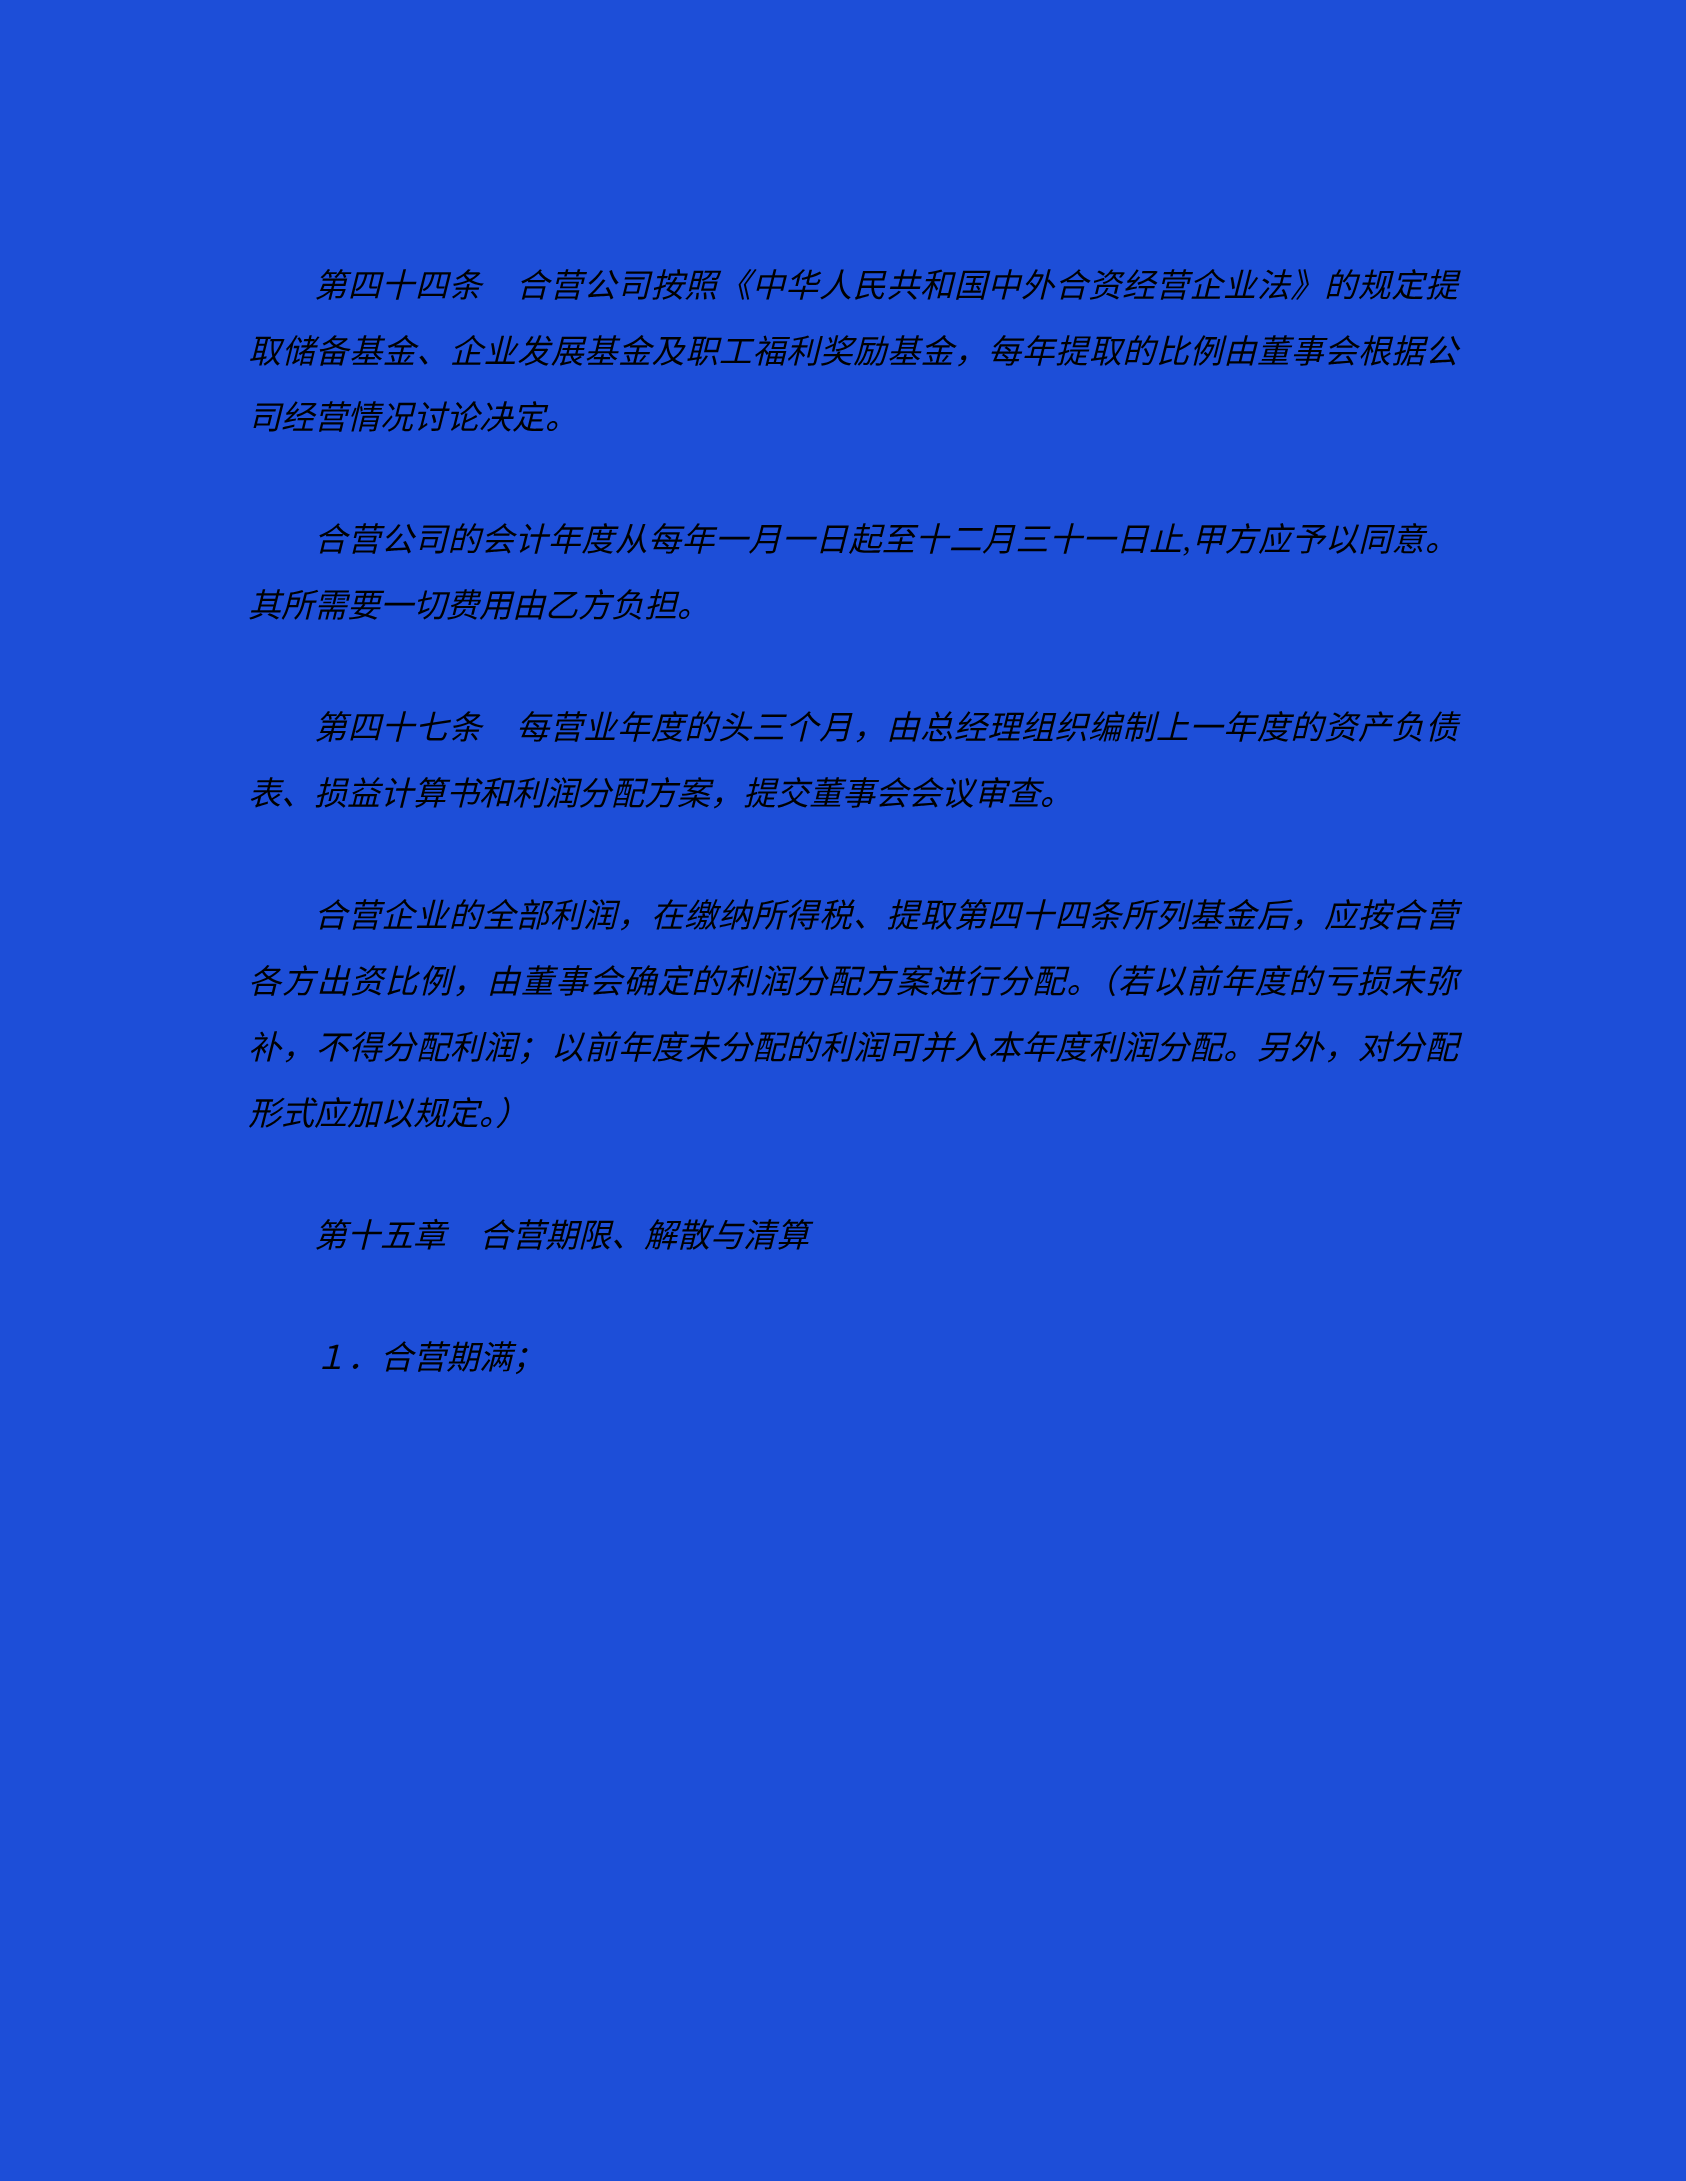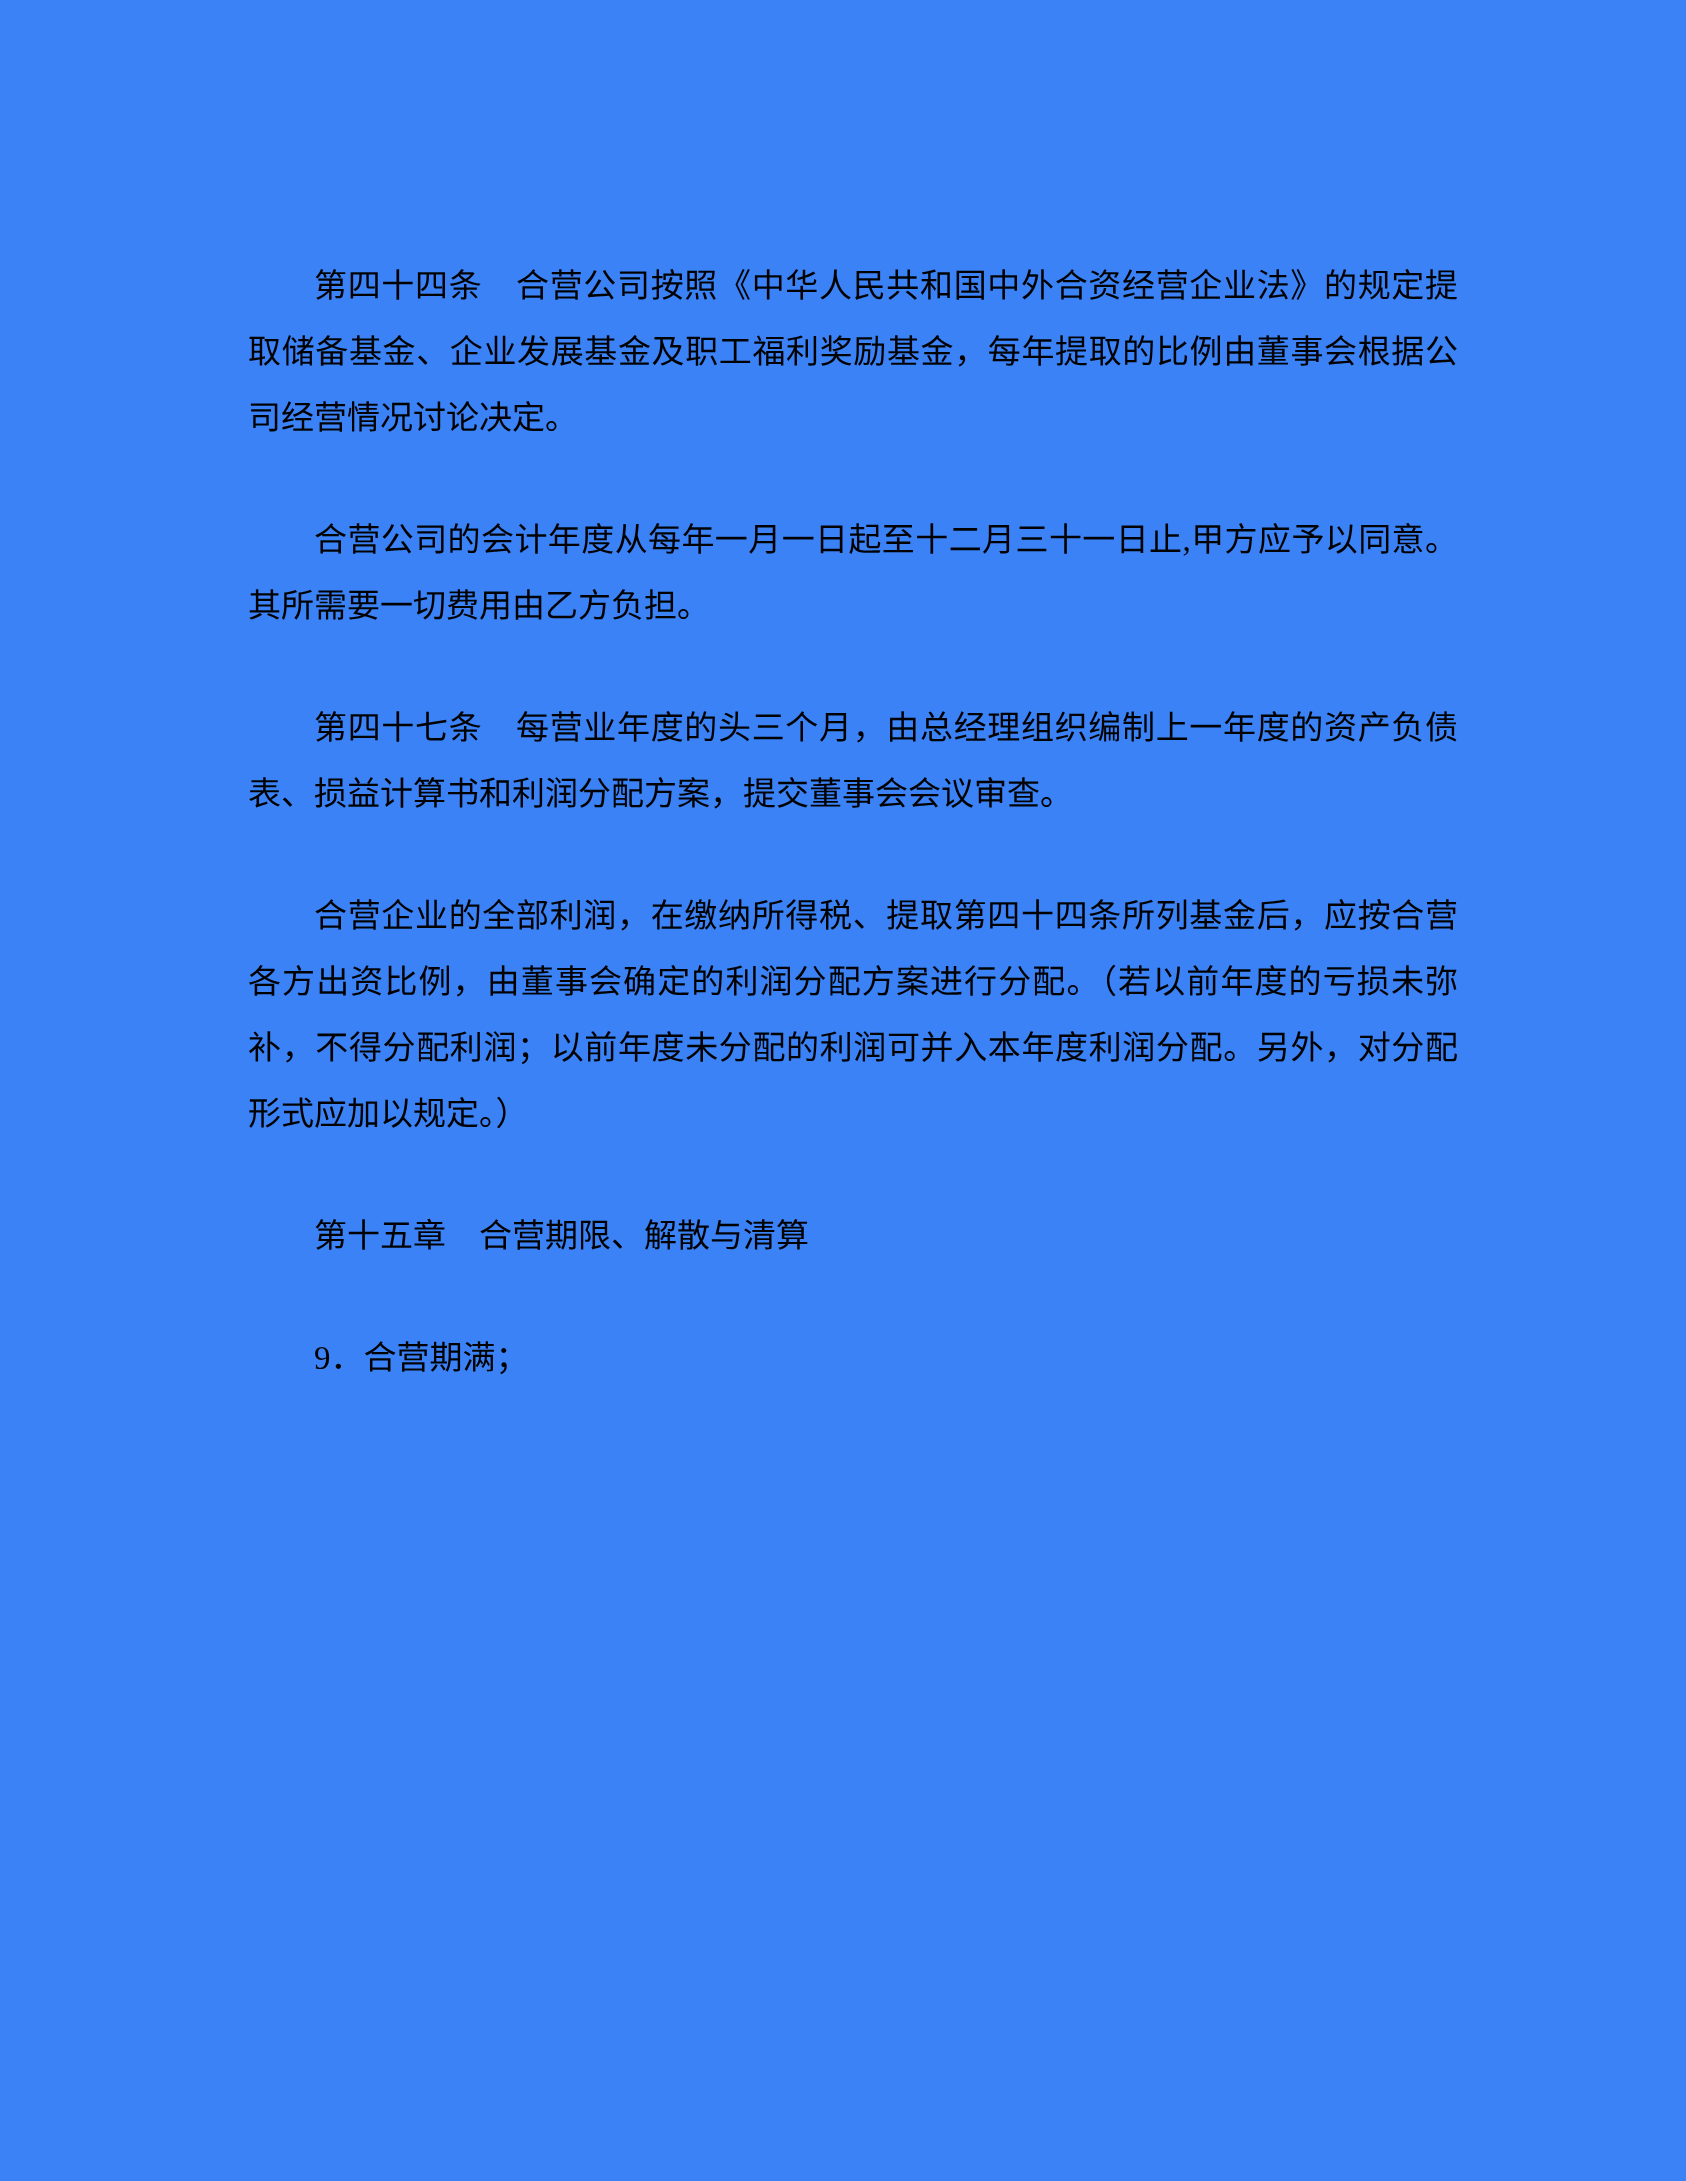--- a/index.html
+++ b/index.html
@@ -5,25 +5,26 @@
   html, body {
     margin: 0;
     padding: 0;
     background: #ffffff;
   }
   .page {
     position: relative;
     width: 1686px;
     height: 2182px;
     box-sizing: border-box;
-    background: #3b82f6;
+    background: #1d4ed8;
     overflow: hidden;
     padding: 253px 228px 0 248px;
     font-family: "Liberation Serif", "DejaVu Serif", serif;
     color: #000000;
+    font-style: italic;
   }
   .doc-body {
     width: 100%;
   }
   .doc-body p {
     margin: 0 0 56px 0;
     font-size: 33px;
     line-height: 66px;
     text-align: justify;
     text-indent: 2em;
@@ -37,16 +38,16 @@
 </head>
 <body>
 
 <div class="page">
   <div class="doc-body">
     <p>第四十四条　合营公司按照《中华人民共和国中外合资经营企业法》的规定提取储备基金、企业发展基金及职工福利奖励基金，每年提取的比例由董事会根据公司经营情况讨论决定。</p>
     <p>合营公司的会计年度从每年一月一日起至十二月三十一日止,甲方应予以同意。其所需要一切费用由乙方负担。</p>
     <p>第四十七条　每营业年度的头三个月，由总经理组织编制上一年度的资产负债表、损益计算书和利润分配方案，提交董事会会议审查。</p>
     <p>合营企业的全部利润，在缴纳所得税、提取第四十四条所列基金后，应按合营各方出资比例，由董事会确定的利润分配方案进行分配。（若以前年度的亏损未弥补，不得分配利润；以前年度未分配的利润可并入本年度利润分配。另外，对分配形式应加以规定。）</p>
     <p>第十五章　合营期限、解散与清算</p>
-    <p>9．合营期满；</p>
+    <p>１．合营期满；</p>
   </div>
 </div>
 
 
 </body></html>

